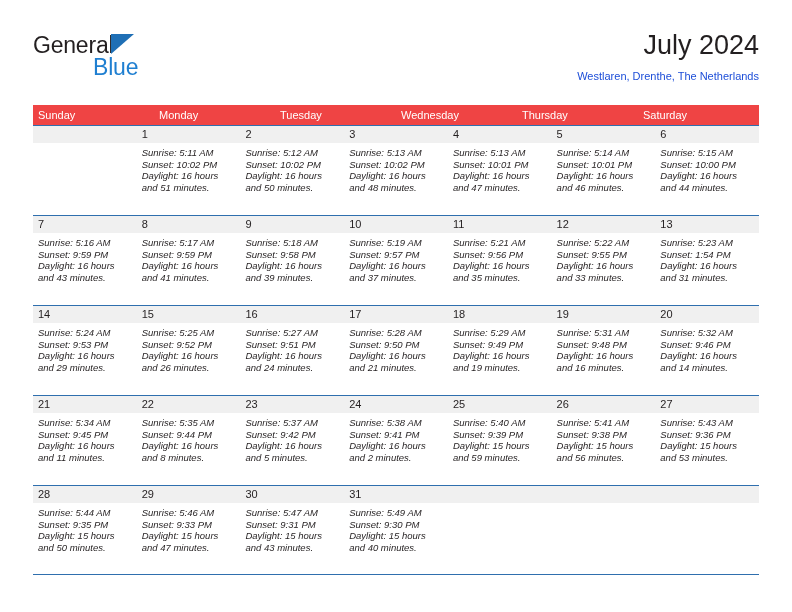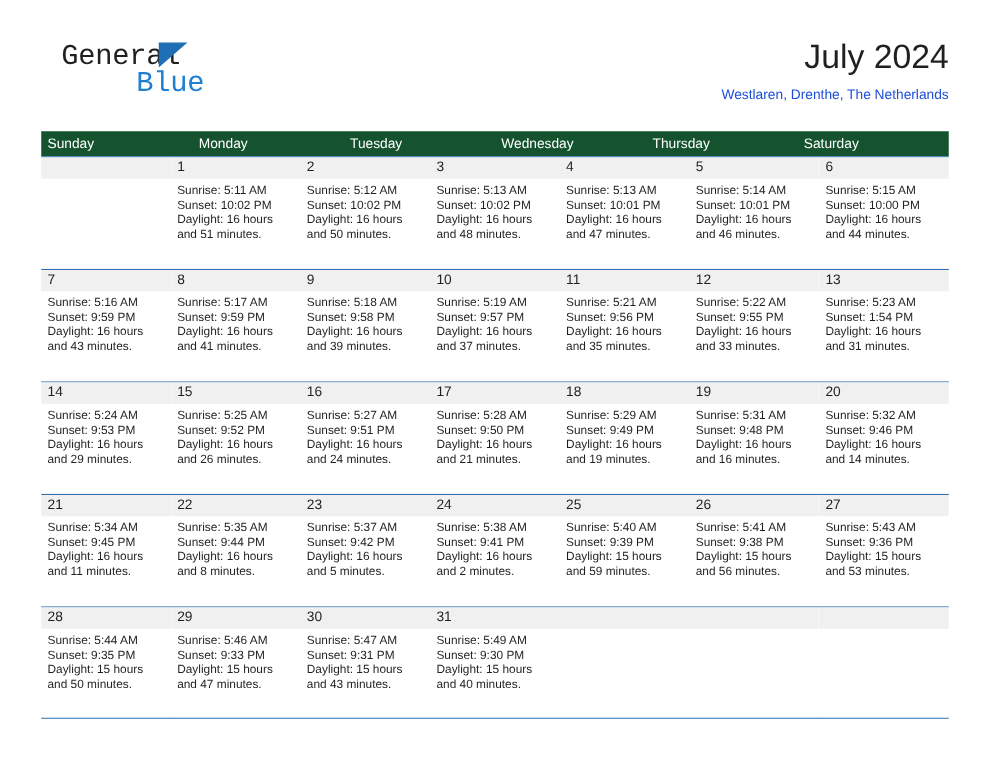--- a/index.html
+++ b/index.html
@@ -24,25 +24,24 @@
   
   .header {
     position: absolute;
     left: 33px;
     top: 28px;
     right: 33px;
     height: 70px;
   }
   .logo {
     position: absolute;
-    left: 16px;
+    left: 0;
     top: 4px;
     width: 220px;
     height: 56px;
-    font-family: Liberation Mono, monospace;
   }
   .logo-general {
     position: absolute;
     left: 0;
     top: 0;
     font-size: 23px;
     letter-spacing: -0.2px;
     color: #231f20;
     line-height: 26px;
   }
@@ -88,21 +87,21 @@
 
   
   .calendar {
     position: absolute;
     left: 33px;
     top: 105px;
     width: 726px;
   }
   .weekday-row {
     display: flex;
-    background: #14532d;
+    background: #ef4444;
     height: 20px;
   }
   .weekday {
     flex: 1 1 0;
     color: #ffffff;
     font-size: 11px;
     line-height: 20px;
     padding-left: 5px;
     box-sizing: border-box;
     white-space: nowrap;
@@ -130,20 +129,21 @@
     box-sizing: border-box;
     font-size: 11px;
     line-height: 17px;
     color: #231f20;
   }
   .day-body {
     padding: 4px 5px 0 5px;
     font-size: 9.5px;
     line-height: 11.6px;
     color: #231f20;
+    font-style: italic;
   }
   .day-body div {
     white-space: nowrap;
   }
 </style>
 </head>
 <body>
 
 <div class="page">
 

